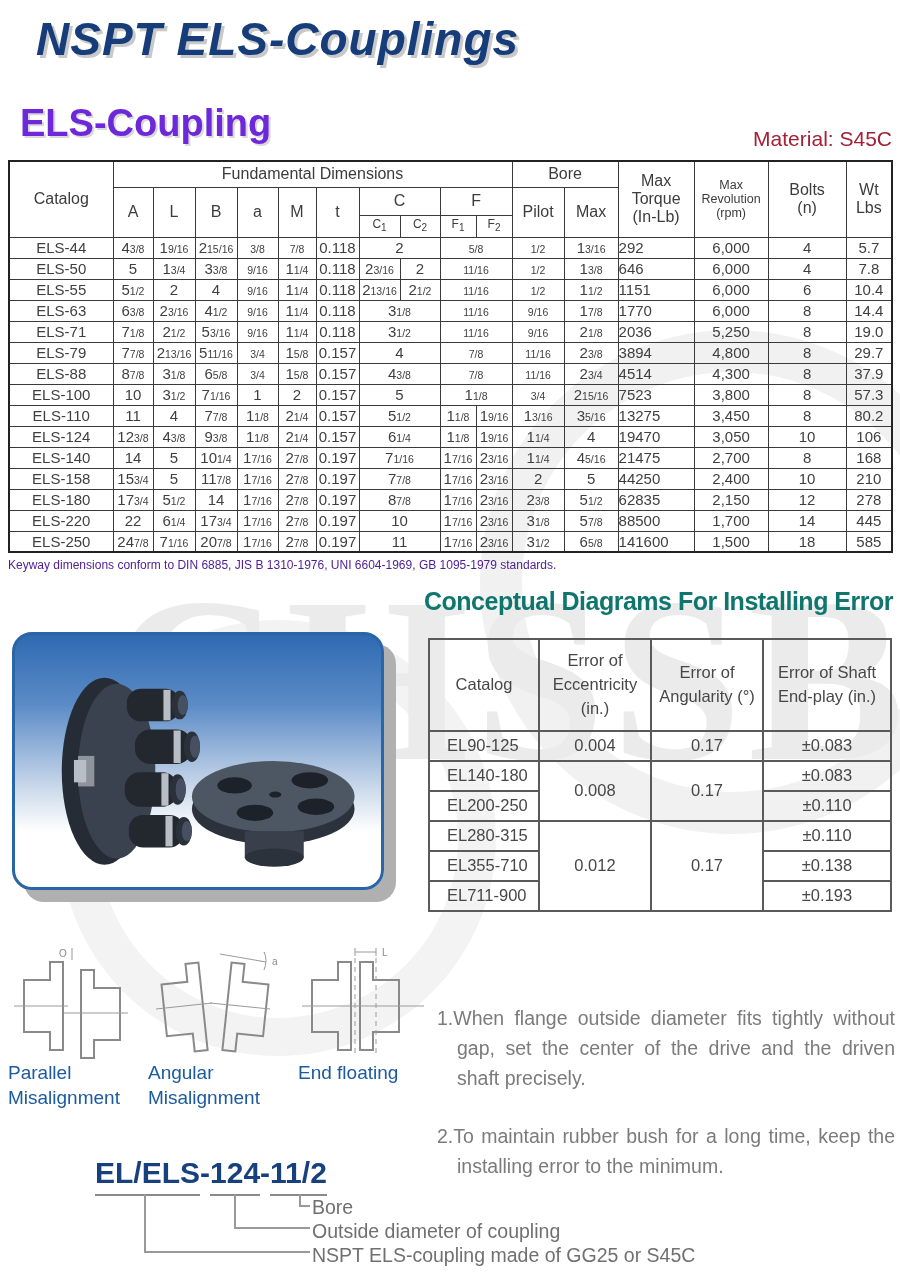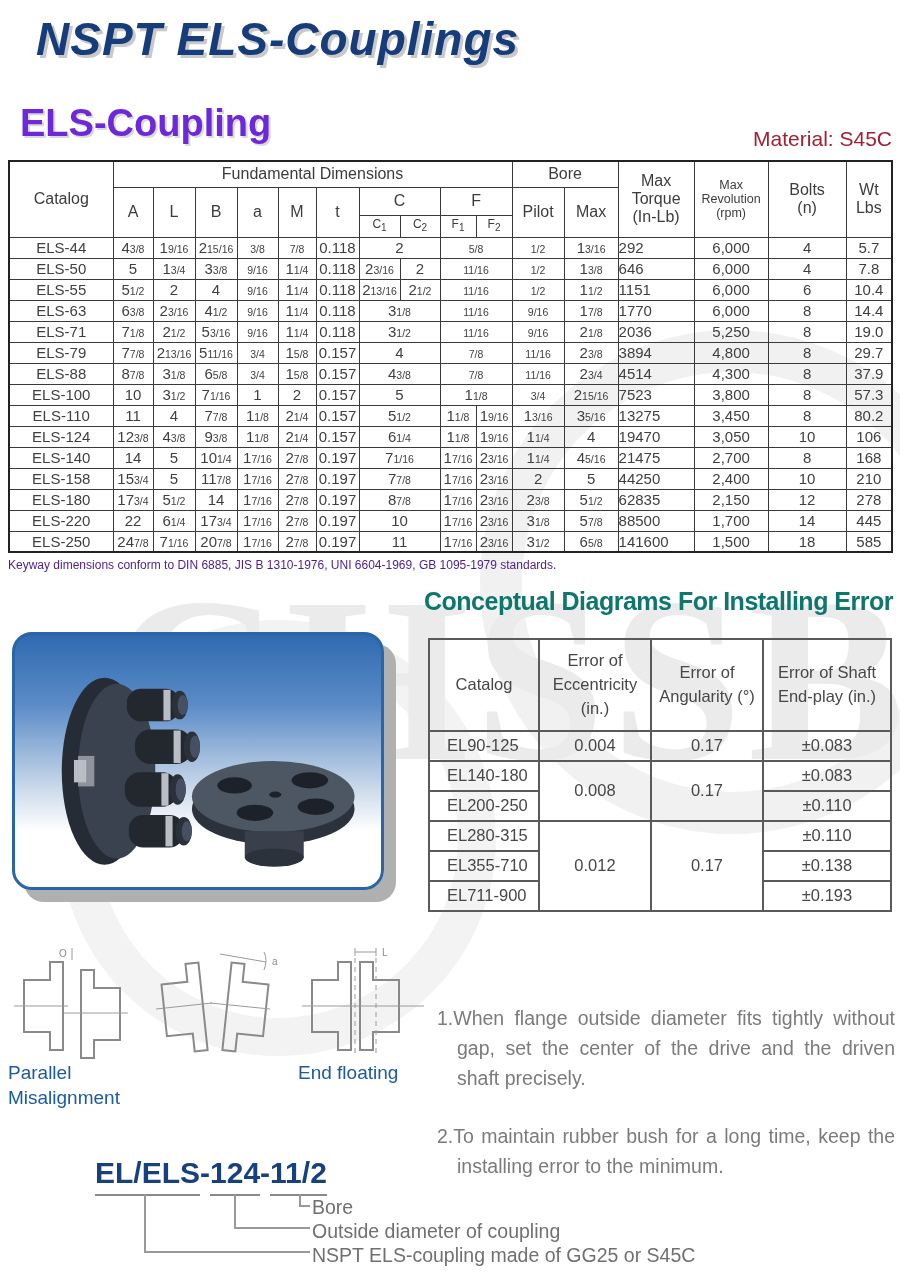--- a/index.html
+++ b/index.html
@@ -520,20 +520,21 @@
               </g>
           </g>
           <g stroke="#9a9a9a" stroke-width="1">
             <line x1="8" y1="63" x2="64" y2="57"></line>
             <line x1="62" y1="57" x2="122" y2="63"></line>
             <line x1="72" y1="8" x2="118" y2="16"></line>
             <path d="M116,6 q4,8 0,18" fill="none"></path>
           </g>
           <text x="124" y="19" font-size="10" fill="#8a8a8a">a</text>
         </svg>
+        <div class="diag-label">Angular Misalignment</div>
       </div>
       <div class="diagram">
         <svg width="130" height="115" viewBox="0 0 130 115">
           <g stroke="#8a8a8a" stroke-width="2" fill="none">
             <path d="M14,34 h26 v-18 h13 v88 h-13 v-18 h-26 z"></path>
             <path d="M101,34 h-26 v-18 h-13 v88 h13 v-18 h26 z"></path>
           </g>
           <g stroke="#9a9a9a" stroke-width="1">
             <line x1="57" y1="12" x2="57" y2="108" stroke-dasharray="5,4"></line>
             <line x1="78" y1="12" x2="78" y2="108" stroke-dasharray="5,4"></line>

